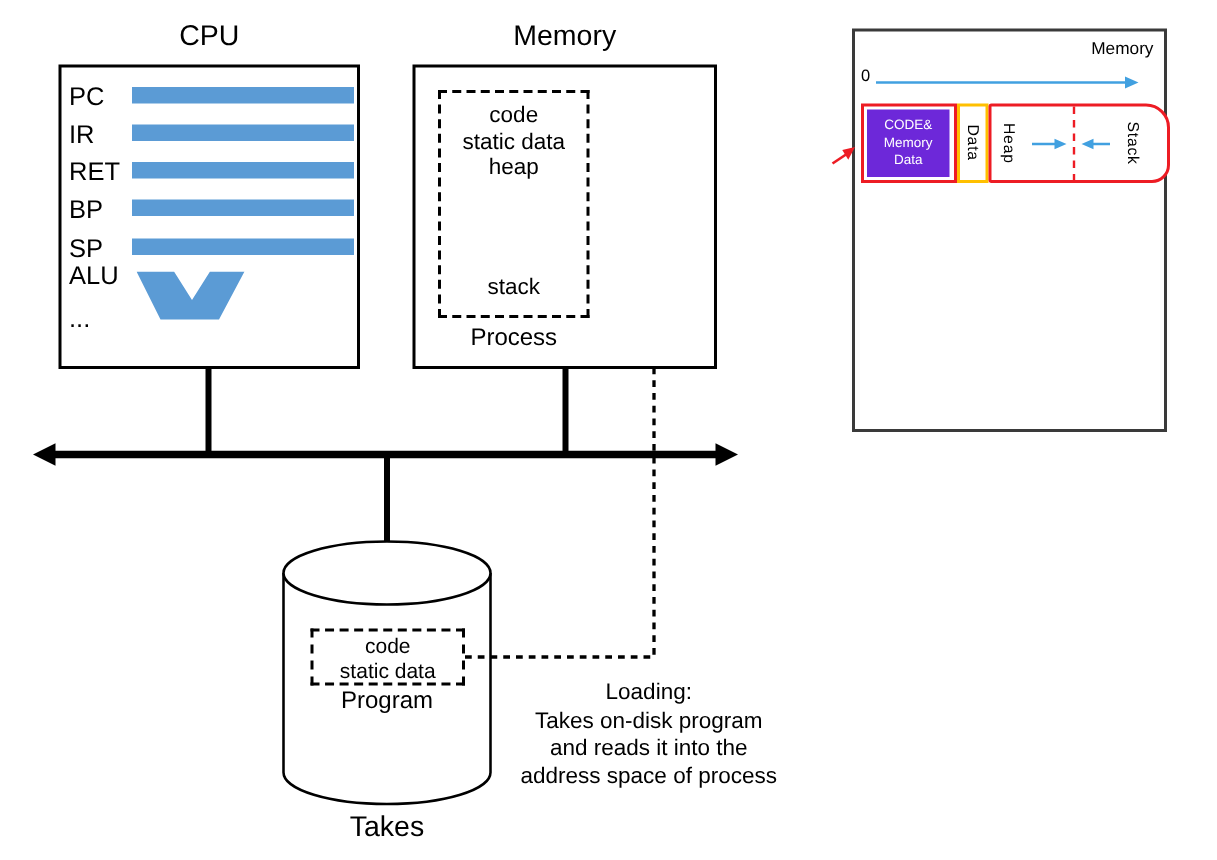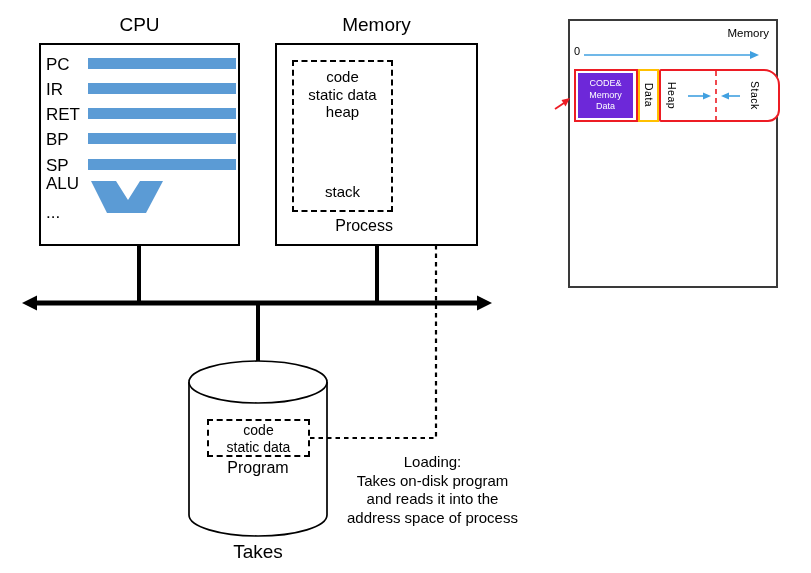--- a/index.html
+++ b/index.html
@@ -23,21 +23,21 @@
   .alu-v{position:absolute;left:50px;top:136px;}
   .cpu-dots{position:absolute;left:5px;top:158px;font-size:17px;}
 
   
   .mem-box{position:absolute;z-index:2;left:275px;top:43px;width:203px;height:203px;
     border:2px solid #000;box-sizing:border-box;background:#fff;}
   .process-box{position:absolute;left:15px;top:15px;width:101px;height:152px;
     border:2px dashed #000;box-sizing:border-box;text-align:center;}
   .process-top{padding-top:6px;font-size:15px;line-height:17.5px;}
   .process-stack{position:absolute;bottom:10px;left:0;width:100%;font-size:15px;}
-  .process-label{position:absolute;left:15px;top:172px;width:101px;text-align:right;font-size:16px;}
+  .process-label{position:absolute;left:15px;top:172px;width:101px;text-align:center;font-size:16px;}
 
   
   .program-box{position:absolute;z-index:2;left:207px;top:419px;width:103px;height:38px;
     border:2px dashed #000;box-sizing:border-box;text-align:center;font-size:14px;line-height:16.5px;padding-top:1px;background:transparent;}
   .program-label{position:absolute;z-index:2;left:193px;top:459px;width:130px;text-align:center;font-size:16px;}
   .disk-label{position:absolute;z-index:2;left:198px;top:541px;width:120px;text-align:center;font-size:19px;}
 
   
   .loading-note{position:absolute;z-index:2;left:320px;top:453px;width:225px;text-align:center;
     font-size:15px;line-height:18.5px;}

